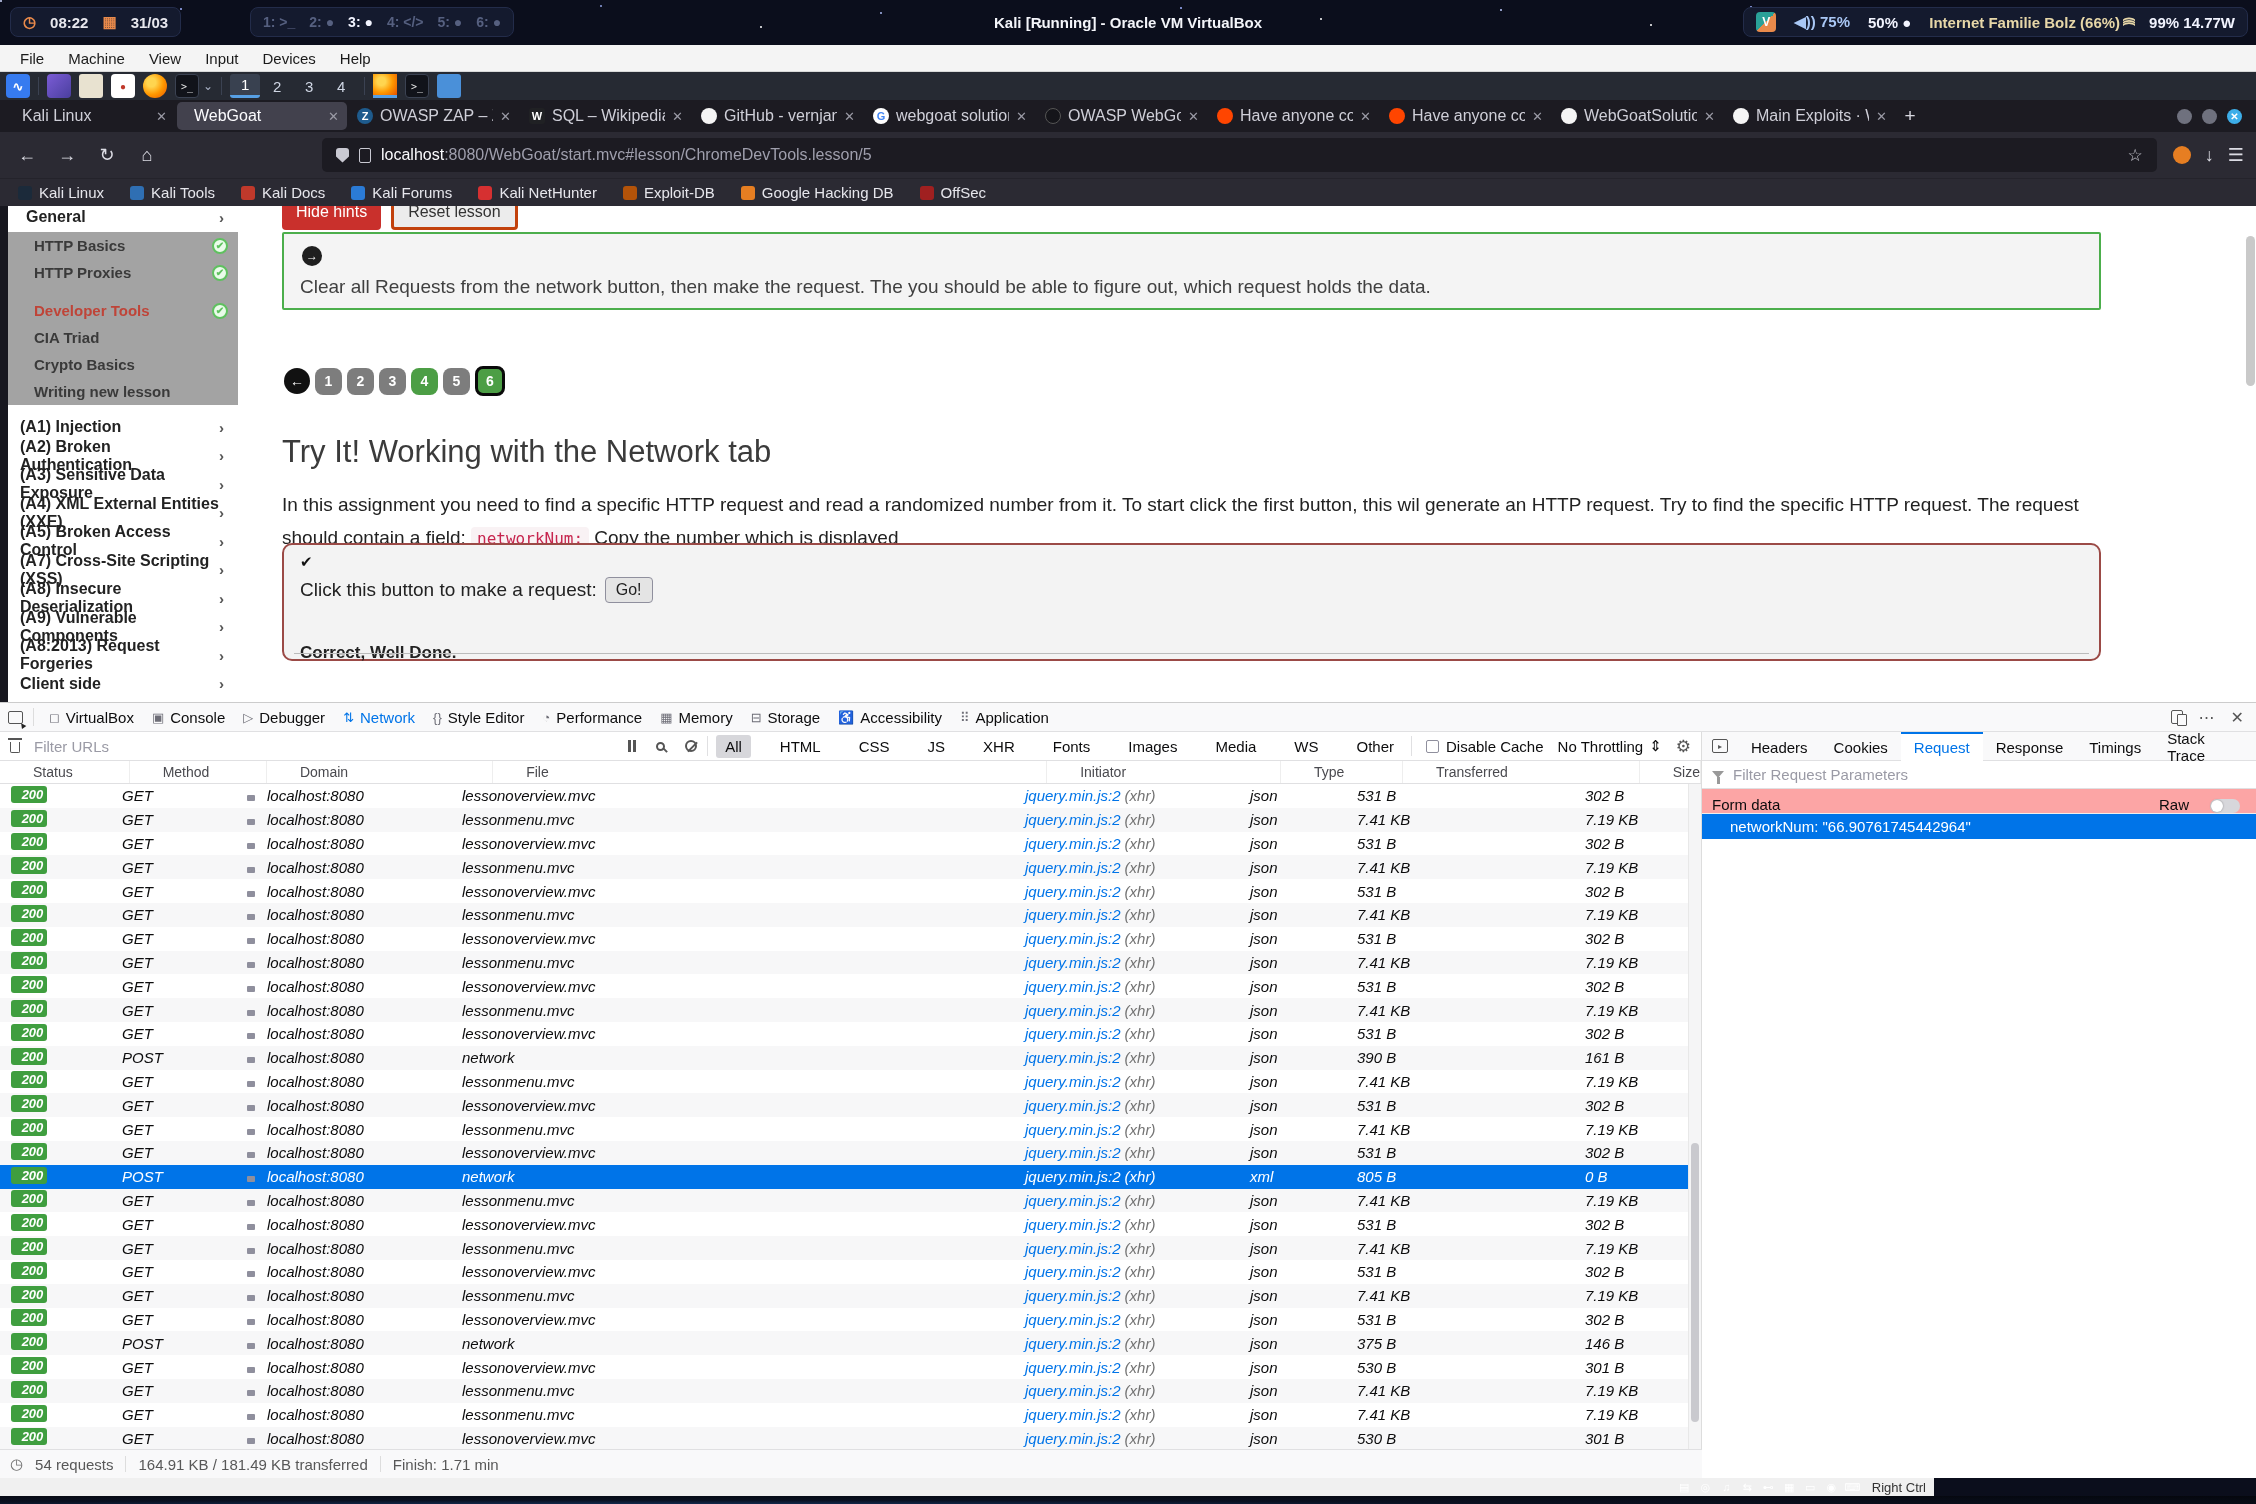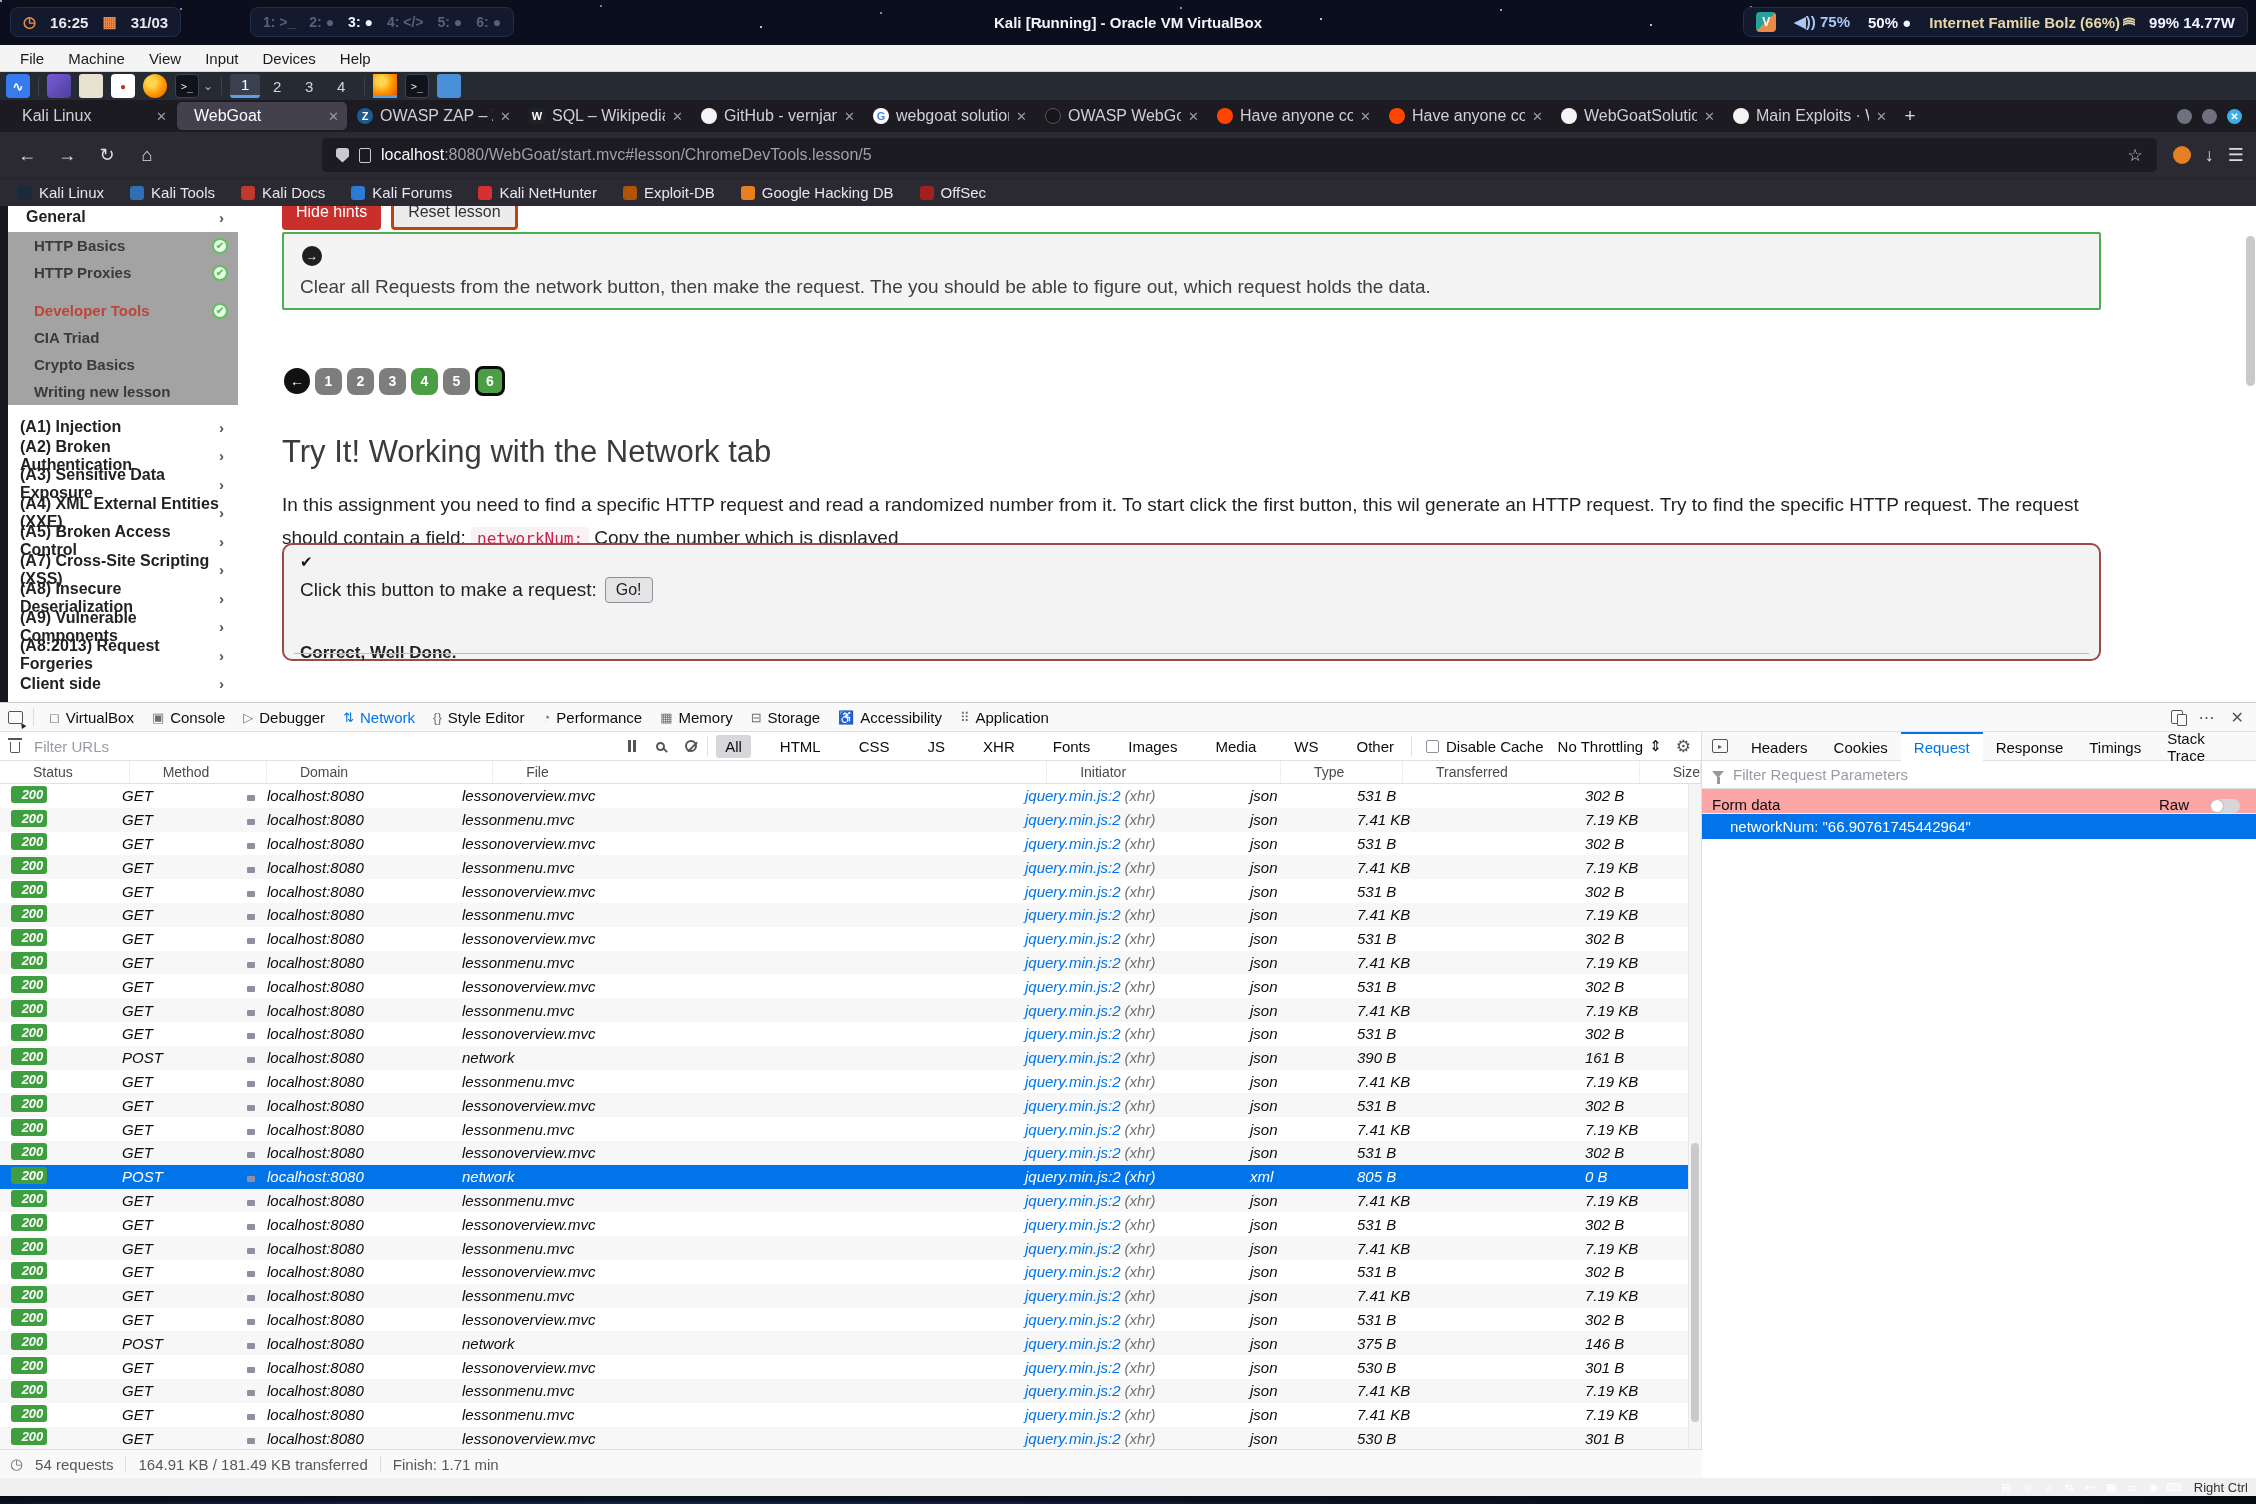--- a/index.html
+++ b/index.html
@@ -196,38 +196,38 @@
   .toggle{width:30px;height:14px;border-radius:8px;background:#d7d7db;position:relative;margin-right:6px;}
   .toggle::after{content:"";position:absolute;left:1px;top:1px;width:12px;height:12px;border-radius:50%;background:#fff;box-shadow:0 0 2px rgba(0,0,0,.4);}
   .panel-param{height:25px;display:flex;align-items:center;background:#0074e8;color:#fff;padding-left:28px;font-size:15px;}
 
   .dt-status{position:absolute;bottom:0;left:0;width:1702px;height:29px;border-top:1px solid #e0e0e2;background:#f9f9fa;
     display:flex;align-items:center;gap:12px;padding-left:10px;color:#585858;font-size:15px;}
   .st-sep{width:1px;height:16px;background:#ddd;}
   .st-clock{font-size:15px;color:#737373;}
 
   
-  .vbox-status{position:absolute;top:1478px;left:0;width:2256px;height:18px;background:#f0f0f0;display:flex;align-items:center;justify-content:flex-end;gap:6px;padding-right:8px;}
+  .vbox-status{position:absolute;top:1478px;left:0;width:1934px;height:18px;background:#f0f0f0;display:flex;align-items:center;justify-content:flex-end;gap:6px;padding-right:8px;}
   .tray{width:15px;height:14px;border-radius:2px;display:flex;align-items:center;justify-content:center;font-size:11px;color:#fff;}
   .rightctrl{font-size:13px;color:#333;margin-left:6px;}
   .desktop-strip{position:absolute;top:1496px;left:0;width:2256px;height:8px;
     background:radial-gradient(ellipse at 30% 120%,#16335f 0%,#0a1020 40%,#05070d 100%);}
 </style>
 </head>
 <body>
 
 <div id="screen">
 
   <div class="host-bar">
     <div class="stars">
         <i></i>
       </div>
     <div class="pill" style="left:10px;">
       <span class="clock-glyph">◷</span>
-      <span>16:25</span>
+      <span>08:22</span>
       <span class="cal-glyph">▦</span>
       <span>31/03</span>
     </div>
     <div class="pill hb-ws" style="left:250px;">
 
     <span>1: &gt;_</span>
         <span>2: ●</span>
         <span class="active">3: ●</span>
         <span>4: &lt;/&gt;</span>
         <span>5: ●</span>

